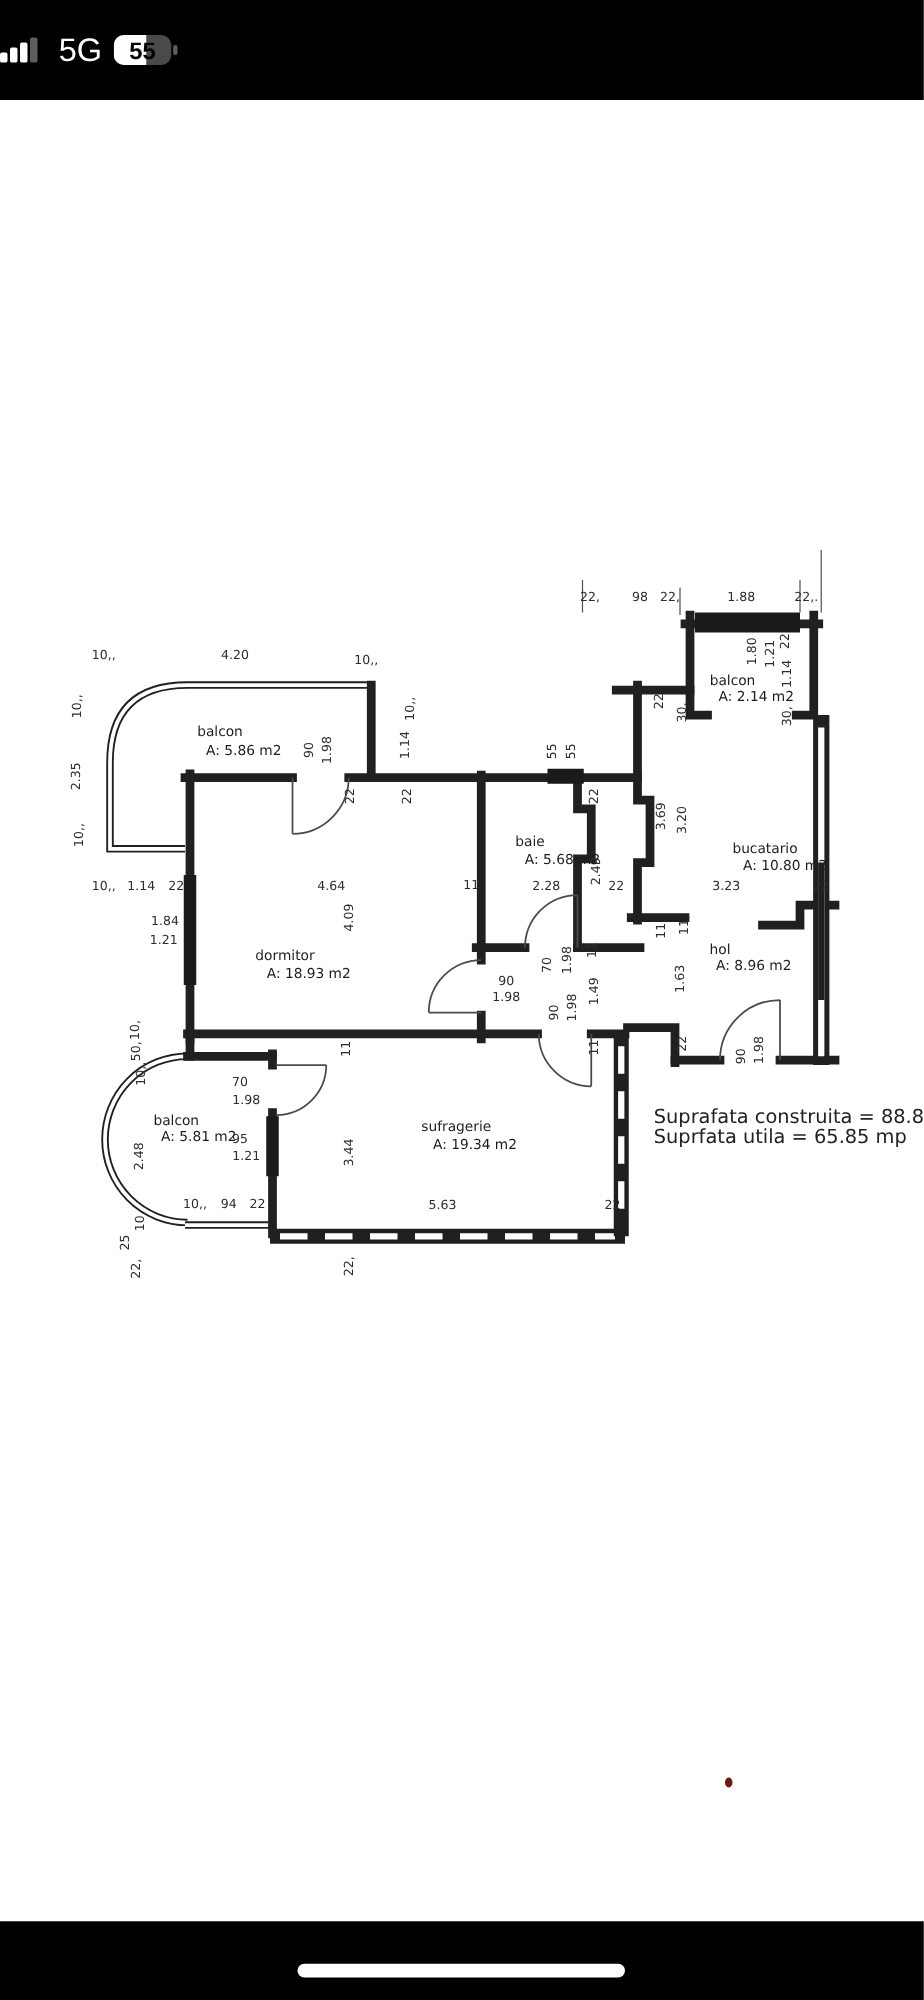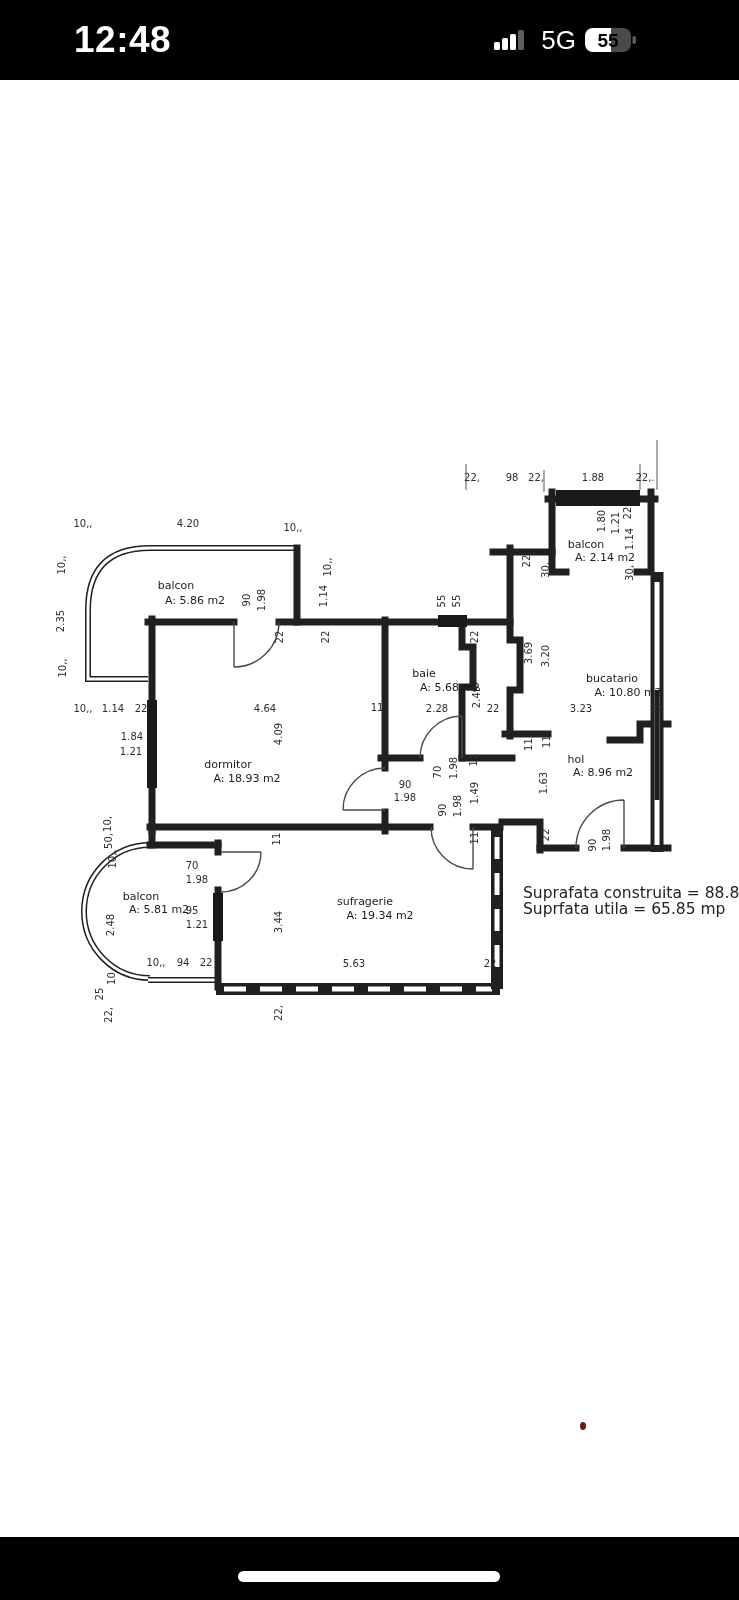--- a/index.html
+++ b/index.html
@@ -23,21 +23,20 @@
   .roomarea{font:11px "DejaVu Sans",sans-serif;fill:#1c1c1c;}
   .summary{font:15.5px "DejaVu Sans",sans-serif;fill:#222;}
   
   .homebar{position:absolute;left:0;bottom:0;width:739px;height:63px;background:#000;}
   .home-pill{position:absolute;left:238px;top:34px;width:262px;height:11px;border-radius:6px;background:#fff;}
 </style>
 </head>
 <body>
 
 <div class="statusbar">
-  <div class="sb-time">12:48</div>
   <div class="sb-right">
     <svg width="38" height="24" viewBox="0 0 38 24">
       <rect x="0" y="14" width="6" height="8" rx="1.5" fill="#fff"></rect>
       <rect x="8" y="10" width="6" height="12" rx="1.5" fill="#fff"></rect>
       <rect x="16" y="6" width="6" height="16" rx="1.5" fill="#fff"></rect>
       <rect x="24" y="2" width="6" height="20" rx="1.5" fill="#5d5d5d"></rect>
     </svg>
     <span class="sb-5g">5G</span>
     <svg width="52" height="30" viewBox="0 0 52 30">
       <rect x="0" y="3" width="46" height="24" rx="8" fill="#4a4a4a"></rect>

